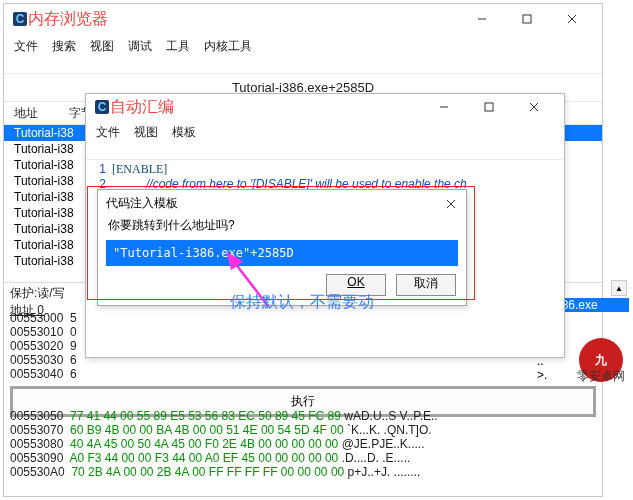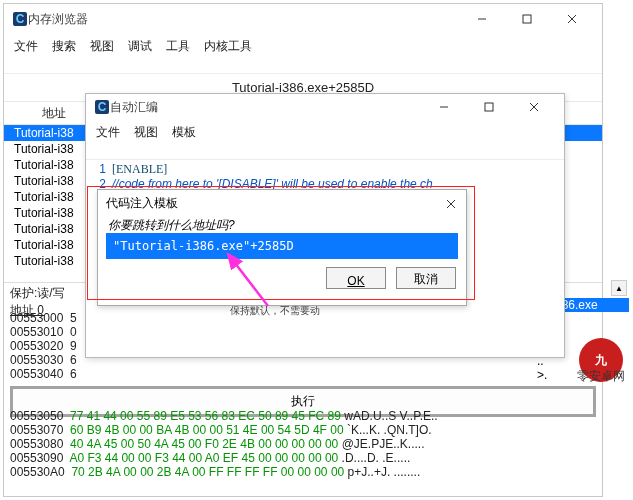--- a/index.html
+++ b/index.html
@@ -1,31 +1,31 @@
 <!DOCTYPE html>
 <html><head>
 <meta charset="utf-8">
 <style>
 * { box-sizing: border-box; margin: 0; padding: 0; font-family: "Microsoft YaHei", "Segoe UI", sans-serif; font-size: 12px; }
 body { background: #fff; width: 633px; height: 500px; overflow: hidden; position: relative; }
 
 
 .main-win { border: 1px solid #c8c8c8; width: 600px; height: 494px; position: absolute; left: 3px; top: 3px; background: #fff; }
 .titlebar { display: flex; align-items: center; height: 30px; padding: 0 8px; background: #fff; }
-.titlebar .title { flex: 1; color: #404040; font-size: 12px; }
+.titlebar .title { flex: 1; color: #ef4444; font-size: 16px; }
 .winbtns { display: flex; }
 .winbtn { width: 45px; height: 28px; display: flex; align-items: center; justify-content: center; color: #333; }
 .winbtn svg { width: 10px; height: 10px; }
 
 .menubar { display: flex; gap: 14px; padding: 4px 10px 18px; color: #222; font-size: 12px; border-bottom: 1px solid #ededed; }
 
 .pathbar { text-align: center; padding: 6px 0; font-size: 13px; color: #222; border-bottom: 1px solid #e8e8e8; }
 
 .columns { display: flex; padding: 3px 10px 2px; border-bottom: 1px solid #e8e8e8; color: #222; }
-.col-addr { width: 55px; margin-left: 28px; }
+.col-addr { width: 55px; }
 .col-bytes { width: 110px; }
 .col-op { width: 155px; }
 .col-cmt { flex: 1; }
 
 .listing { font-family: Consolas, monospace; font-size: 11px; }
 .listrow { padding: 1px 10px; white-space: nowrap; overflow: hidden; }
 .listrow.sel { background: #0a78ff; color: #fff; }
 
 .statusbar { border-top: 1px solid #ddd; padding: 2px 6px 0; font-size: 11px; color: #222; }
 
@@ -40,38 +40,38 @@
 .rightstrip .line { white-space: pre; line-height: 14px; }
 .rightstrip .sel { background: #0a78ff; color: #fff; padding: 0 2px; }
 .scrollup { position: absolute; right: 6px; top: 280px; width: 16px; height: 16px; border: 1px solid #ccc; background: #f2f2f2; display: flex; align-items: center; justify-content: center; font-size: 8px; }
 
 
 .inner-win { position: absolute; left: 85px; top: 93px; width: 480px; height: 265px; background: #fff; border: 1px solid #b8b8b8; box-shadow: 1px 2px 6px rgba(0,0,0,.15); }
 .inner-win .titlebar { height: 26px; }
 .inner-win .codearea { padding: 2px 6px; font-family: Consolas, monospace; font-size: 12px; color: #333; }
 .gutter { display: inline-block; width: 14px; text-align: right; color: #0a52c0; margin-right: 6px; }
 .kw { color: #0c4a6e; font-family: Liberation Serif, serif; }
-.cm { color: #0a52c0; font-style: italic; }
+.cm { color: #0a52c0; font-style: italic; margin-left: 34px; }
 
 
 .dlg { position: absolute; left: 97px; top: 189px; width: 370px; height: 117px; background: #fff; border: 1px solid #a8a8a8; box-shadow: 1px 2px 6px rgba(0,0,0,.18); }
 .dlg .dlgtitle { display: flex; align-items: center; justify-content: space-between; padding: 5px 8px 3px; font-size: 12px; }
 .dlg .closebox { width: 14px; height: 14px; display: flex; align-items: center; justify-content: center; }
 .dlg .body { padding: 2px 10px 6px; font-size: 12px; }
 .dlg input.addr { width: 100%; height: 22px; border: 1px solid #0a78ff; padding: 1px 4px; font-family: Consolas, monospace; font-size: 12px; background: #0a78ff; color: #fff; outline: 2px solid #0a78ff; }
 .dlg .btns { display: flex; justify-content: flex-end; gap: 10px; margin-top: 10px; }
-.dlg .btn { min-width: 60px; height: 22px; border: 1px solid #8a8a8a; background: #f4f4f4; font-size: 12px; display: flex; align-items: flex-end; justify-content: center; }
+.dlg .btn { min-width: 60px; height: 22px; border: 1px solid #8a8a8a; background: #f4f4f4; font-size: 12px; display: flex; align-items: flex-start; justify-content: center; }
 .dlg .btn.ok { text-decoration: underline; }
 
 
 .redbox { position: absolute; left: 87px; top: 186px; width: 388px; height: 114px; border: 1px solid #ff1f1f; pointer-events: none; }
 
 
 .arrow { position: absolute; left: 220px; top: 248px; pointer-events: none; }
-.note { position: absolute; left: 230px; top: 304px; color: #404040; font-size: 10px; }
+.note { position: absolute; left: 230px; top: 292px; color: #3b82f6; font-size: 16px; }
 
 
 .wm { position: absolute; right: 8px; bottom: 116px; width: 48px; height: 48px; }
 
 
 .ce-icon { width: 16px; height: 16px; }
 </style>
 </head>
 <body>
 
@@ -218,21 +218,21 @@
   <div class="dlgtitle">
     <span>代码注入模板</span>
     <span class="closebox">
         <svg viewBox="0 0 10 10" width="10" height="10">
           <line x1="1" y1="1" x2="9" y2="9" stroke="#333"></line>
           <line x1="9" y1="1" x2="1" y2="9" stroke="#333"></line>
         </svg>
       </span>
   </div>
   <div class="body">
-    <div style="margin-bottom:1px;font-style:italic;">你要跳转到什么地址吗?</div>
+    <div style="margin-bottom:8px;">你要跳转到什么地址吗?</div>
     <input class="addr" value="&quot;Tutorial-i386.exe&quot;+2585D" style="">
     <div class="btns">
       <div class="btn ok">
           <span>OK</span>
         </div>
       <div class="btn">
           <span>取消</span>
         </div>
     </div>
   </div>

